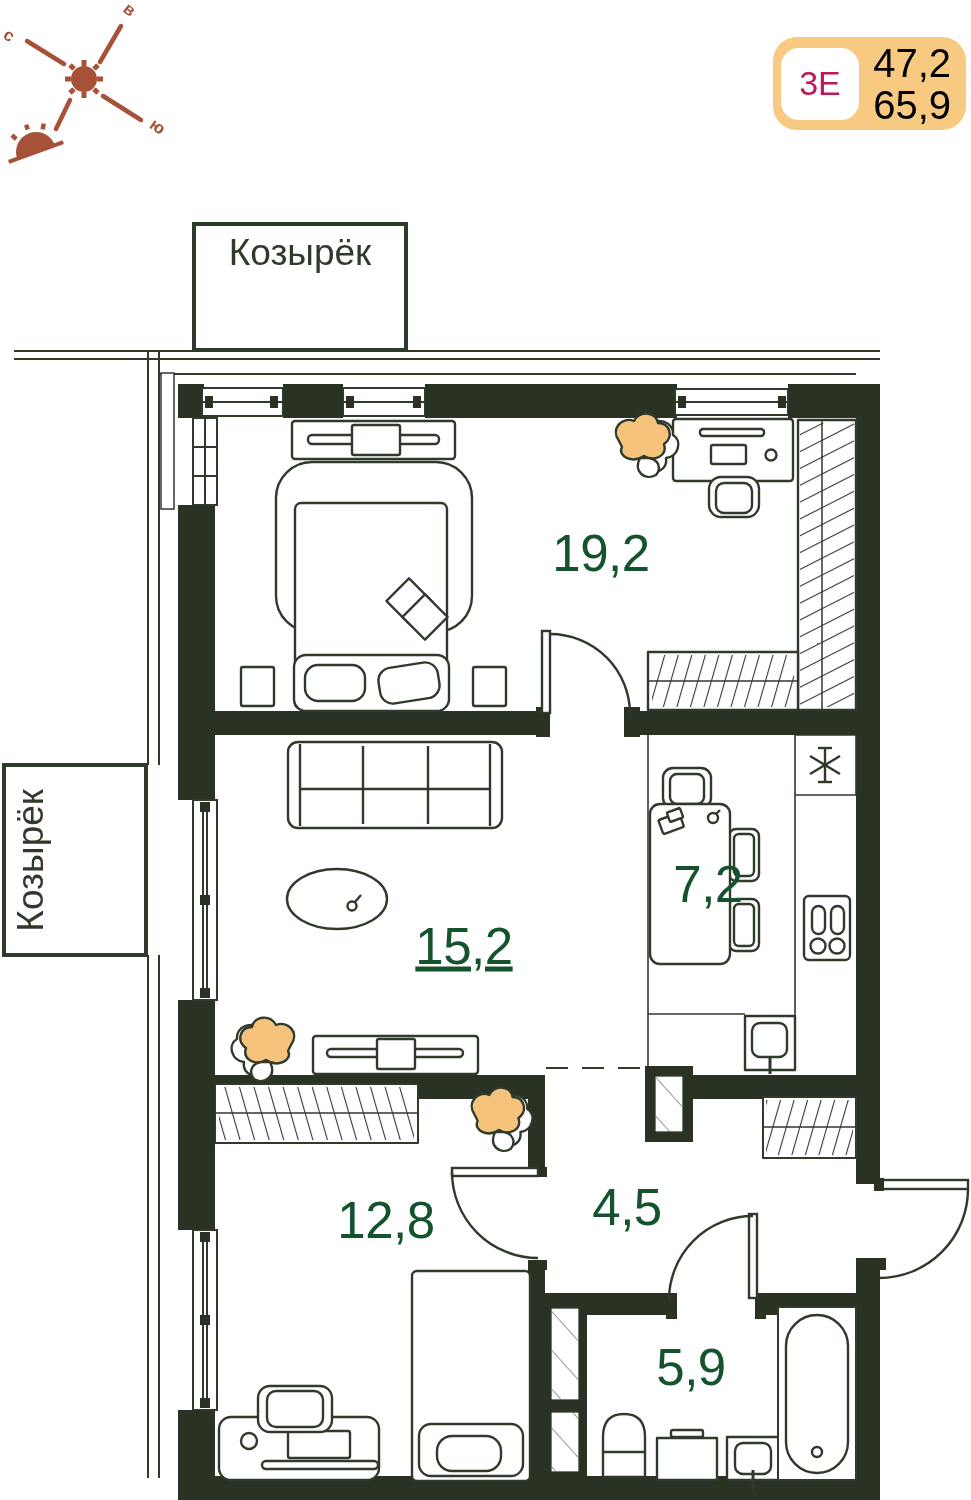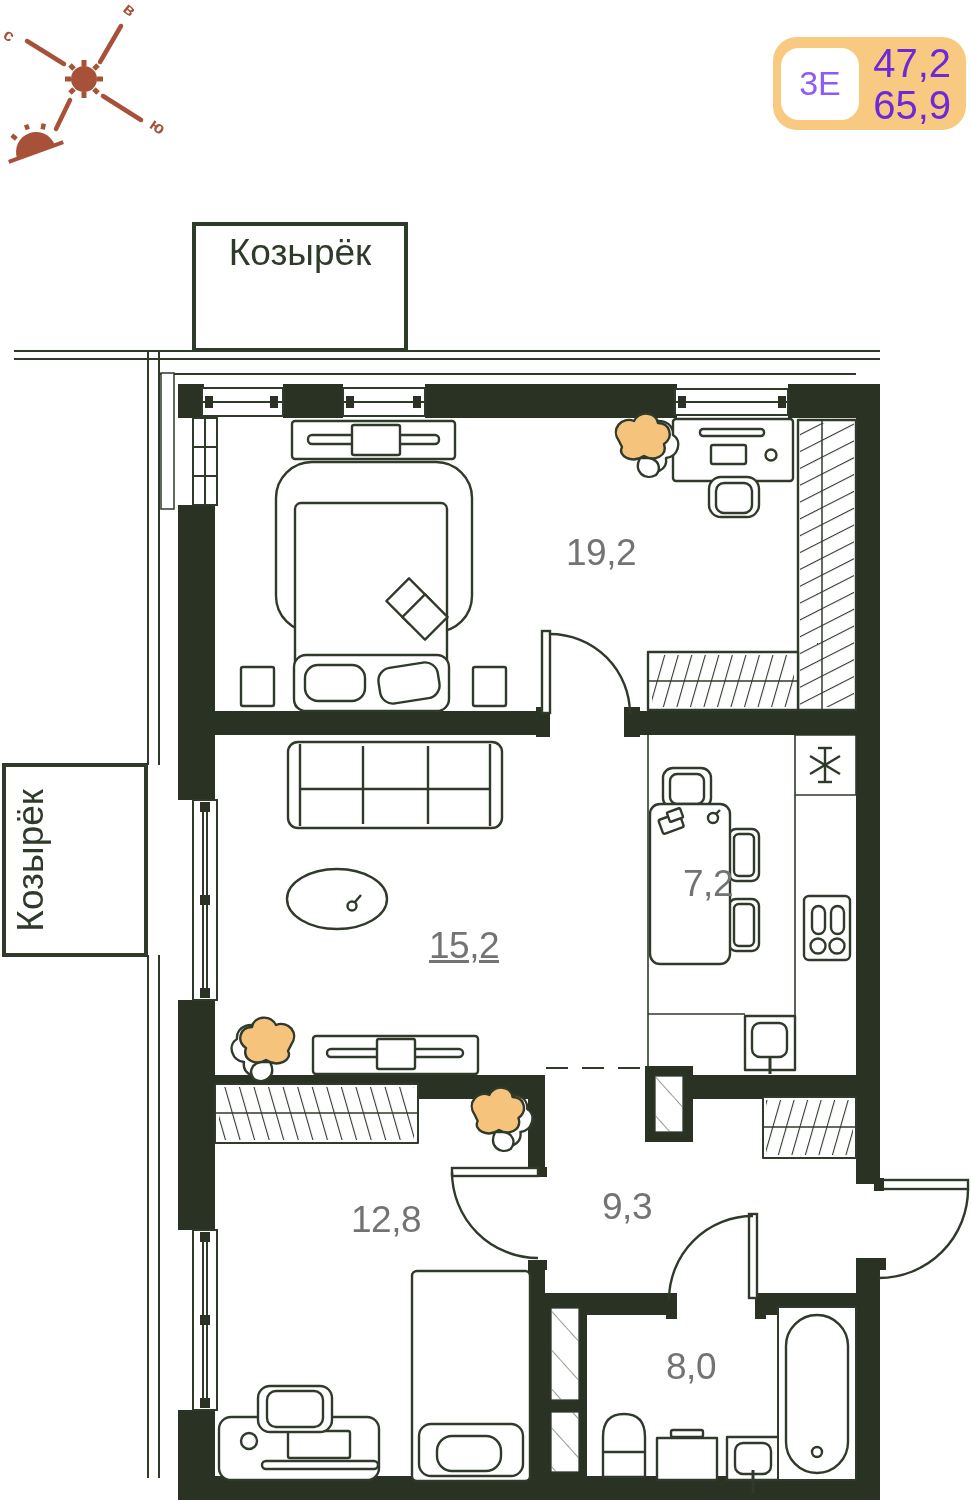--- a/index.html
+++ b/index.html
@@ -1,34 +1,34 @@
 <!DOCTYPE html>
 <html><head>
 <meta charset="utf-8">
 <style>
   html,body{margin:0;padding:0;background:#fff;}
   #stage{position:relative;width:971px;height:1500px;background:#fff;overflow:hidden;
          font-family:"Liberation Sans", sans-serif;}
   #plan-svg{position:absolute;left:0;top:0;z-index:1;}
-  .room-label{position:absolute;transform:translate(-50%,-50%);font-size:37px;color:#737373;
+  .room-label{position:absolute;transform:translate(-50%,-50%);font-size:51px;color:#14532d;
               letter-spacing:-0.5px;z-index:3;white-space:nowrap;}
   .canopy-top{position:absolute;left:192px;top:222px;width:216px;height:130px;border:4px solid #2e3a2a;
               background:#fff;box-sizing:border-box;text-align:center;z-index:2;}
   .canopy-top span{display:inline-block;margin-top:6px;font-size:37px;color:#2e3a2a;}
   .canopy-left{position:absolute;left:2px;top:763px;width:146px;height:194px;border:4px solid #2e3a2a;
                background:#fff;box-sizing:border-box;display:flex;align-items:center;
                justify-content:flex-start;padding-left:4px;z-index:2;}
   .canopy-left span{writing-mode:vertical-rl;transform:rotate(180deg);font-size:37px;color:#2e3a2a;}
   .badge{position:absolute;left:773px;top:37px;width:193px;height:93px;background:#f8c981;
          border-radius:24px;display:flex;align-items:center;z-index:3;}
   .badge-chip{width:78px;height:72px;background:#fff;border-radius:18px;margin-left:8px;
               display:flex;align-items:center;justify-content:center;}
-  .badge-chip span{font-size:34px;color:#8b5cf6;}
+  .badge-chip span{font-size:34px;color:#be185d;}
   .badge-areas{flex:1;display:flex;flex-direction:column;align-items:flex-end;padding-right:15px;
-               color:#6d28d9;font-size:40px;line-height:42px;}
+               color:#000000;font-size:40px;line-height:42px;}
   .compass-letter{position:absolute;font-size:17px;font-weight:bold;color:#a65138;z-index:3;}
 </style>
 </head>
 <body>
 
 <div id="stage">
 
 <svg id="plan-svg" width="971" height="1500" viewBox="0 0 971 1500">
 <defs>
   <pattern id="p-steep-r" width="13" height="13" patternUnits="userSpaceOnUse" patternTransform="rotate(16)">
@@ -374,20 +374,20 @@
   <div class="badge-areas">
     <div>47,2</div>
     <div>65,9</div>
   </div>
 </div>
 
 <div class="room-label" style="left:601px;top:553px;">19,2</div>
 <div class="room-label" style="left:464px;top:946px;text-decoration:underline;">15,2</div>
 <div class="room-label" style="left:708px;top:884px;">7,2</div>
 <div class="room-label" style="left:346px;top:1220px;margin-left:40px;">12,8</div>
-<div class="room-label" style="left:627px;top:1207px;">9,3</div>
-<div class="room-label" style="left:691px;top:1367px;">8,0</div>
+<div class="room-label" style="left:627px;top:1207px;">4,5</div>
+<div class="room-label" style="left:691px;top:1367px;">5,9</div>
 
 <span class="compass-letter" style="left:4px;top:26px;transform:rotate(33deg);">с</span>
 <span class="compass-letter" style="left:124px;top:0px;transform:rotate(38deg);">в</span>
 <span class="compass-letter" style="left:150px;top:117px;transform:rotate(35deg);">ю</span>
 
 </div>
 
 </body></html>

